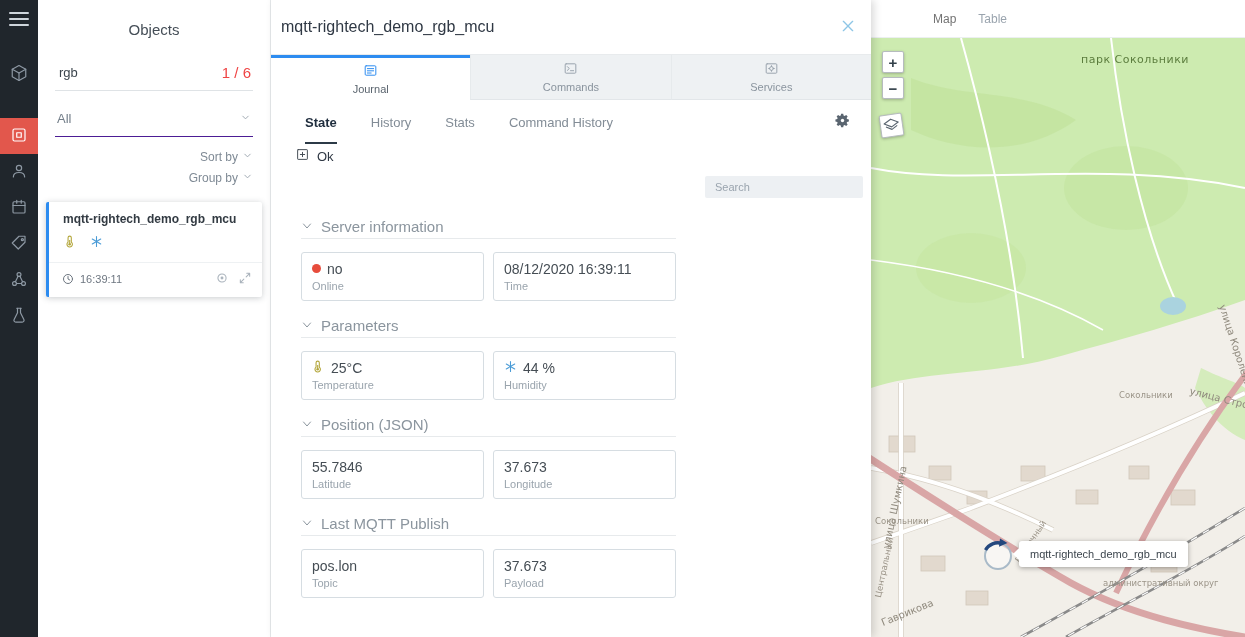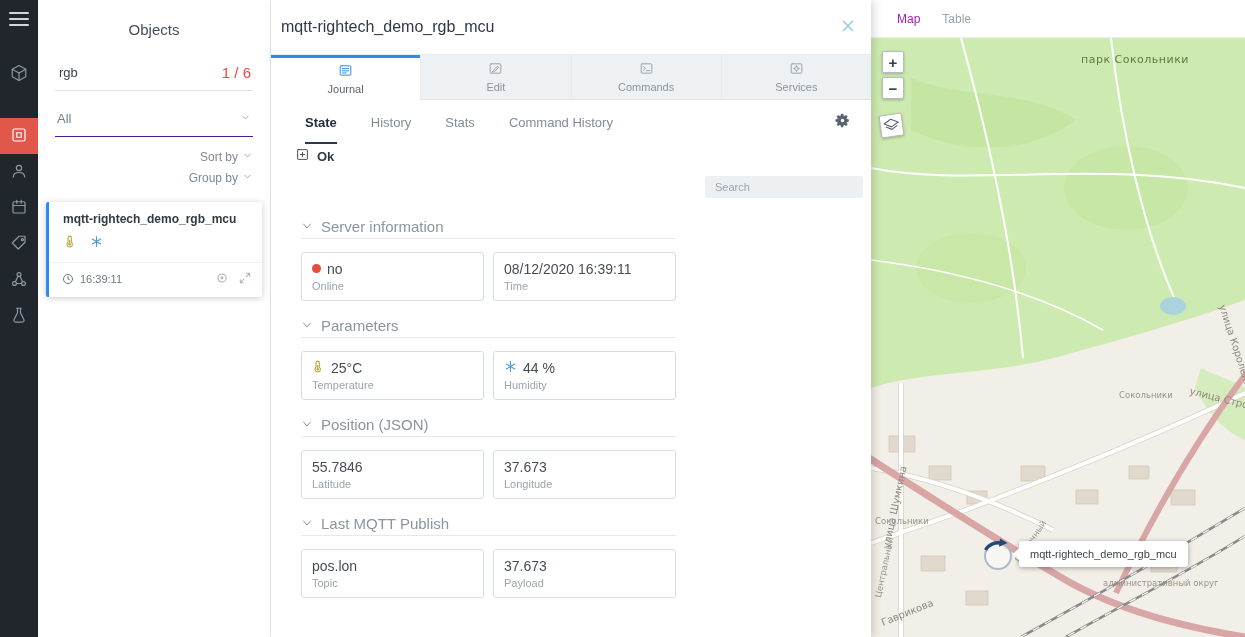--- a/index.html
+++ b/index.html
@@ -82,21 +82,21 @@
   .dp-tab.active svg { stroke:#2d8cf0; }
 
   .dp-subtabs { display:flex; align-items:center; gap:34px; height:44px; flex:none; padding:0 20px 0 34px; }
   .subtab { font-size:13px; color:#828c96; cursor:pointer; padding:14px 0; }
   .subtab.active { color:#1f2d3d; font-weight:700; border-bottom:2px solid #2c3a47; padding-bottom:12px; }
   .gear-btn { margin-left:auto; border:none; background:none; padding:0; cursor:pointer; }
   .gear-btn svg { width:17px; height:17px; }
 
   .dp-status { padding:3px 0 0 25px; display:flex; align-items:center; gap:8px; flex:none; }
   .dp-status svg { width:13px; height:13px; stroke:#434b53; fill:none; stroke-width:1.8; stroke-linecap:round; }
-  .status-label { font-size:13px; color:#2f3844; font-weight:700; }
+  .status-label { font-size:13px; color:#2f3844; font-weight:400; }
 
   .dp-search-row { display:flex; justify-content:flex-end; padding:11px 8px 0 0; flex:none; }
   .dp-search-input {
     width:158px; height:22px; border:none; outline:none; background:#edf0f3; border-radius:2px;
     padding:0 10px; font-size:11px; color:#3c454d; font-family:inherit;
   }
   .dp-search-input::placeholder { color:#9aa4ae; }
 
   .dp-sections { padding:20px 0 0 30px; overflow:hidden; }
   .dsection { width:375px; margin-bottom:16px; }
@@ -109,21 +109,21 @@
   .fcard { width:186px; min-height:49px; border:1px solid #d6dde2; border-radius:3px; background:#fff; padding:7px 10px 6px; }
   .fcard-value { display:flex; align-items:center; gap:6px; font-size:14px; color:#454d54; min-height:17px; }
   .fcard-label { font-size:11px; color:#9aa4ad; margin-top:3px; }
   .dot { width:9px; height:9px; border-radius:50%; background:#e74c3c; flex:none; }
   .fcard-value svg { width:13px; height:13px; flex:none; }
 
   
   .map-panel { position:absolute; left:871px; right:0; top:0; bottom:0; background:#fff; z-index:1; }
   .mp-header { height:38px; display:flex; align-items:center; gap:22px; padding-left:26px; font-size:12px; border-bottom:1px solid #eceff1; }
   .mp-tab { color:#9aa4ae; cursor:pointer; }
-  .mp-tab.active { color:#a21caf; }
+  .mp-tab.active { color:#737373;margin-left:36px; }
   .mp-map { position:absolute; left:0; right:0; top:38px; bottom:0; background:#f2efe9; overflow:hidden; }
   .map-svg { position:absolute; inset:0; width:100%; height:100%; display:block; }
   .map-lbl { font-family:"DejaVu Sans","Liberation Sans",sans-serif; fill:#8f897d; font-size:10px; }
   .map-lbl.park { fill:#5c7d3e; font-size:11px; letter-spacing:.5px; }
   .map-lbl.small { font-size:8.5px; fill:#9b9488; }
 
   .zoom-controls { position:absolute; left:11px; top:13px; display:flex; flex-direction:column; gap:4px; z-index:3; }
   .zoom-controls button {
     width:22px; height:22px; background:#fff; border:1px solid #b6bbbf; border-radius:2px;
     font-size:15px; font-weight:700; color:#33404a; line-height:1; padding:0; cursor:pointer;
@@ -293,27 +293,20 @@
       <div class="dp-tab active">
         <span><svg viewBox="0 0 24 24">
               <rect x="3.5" y="4.5" width="17" height="15" rx="1.5"></rect>
               <path d="M7 9 H17 M7 12.5 H17 M7 16 H13"></path>
             </svg></span>
         <span>Journal</span>
       </div>
       <div class="dp-tab">
         <span><svg viewBox="0 0 24 24">
               <rect x="3.5" y="4.5" width="17" height="15" rx="1.5"></rect>
-              <path d="M8 15.5 L15 8.5 L16.8 10.3 L9.8 17.3 L7.6 17.7 Z"></path>
-            </svg></span>
-        <span>Edit</span>
-      </div>
-      <div class="dp-tab">
-        <span><svg viewBox="0 0 24 24">
-              <rect x="3.5" y="4.5" width="17" height="15" rx="1.5"></rect>
               <path d="M7 9 L10 12 L7 15"></path>
               <path d="M12 15.5 H17"></path>
             </svg></span>
         <span>Commands</span>
       </div>
       <div class="dp-tab">
         <span><svg viewBox="0 0 24 24">
               <rect x="3.5" y="4.5" width="17" height="15" rx="1.5"></rect>
               <circle cx="12" cy="12" r="3"></circle>
               <path d="M12 7.5 V9 M12 15 V16.5 M7.5 12 H9 M15 12 H16.5"></path>

